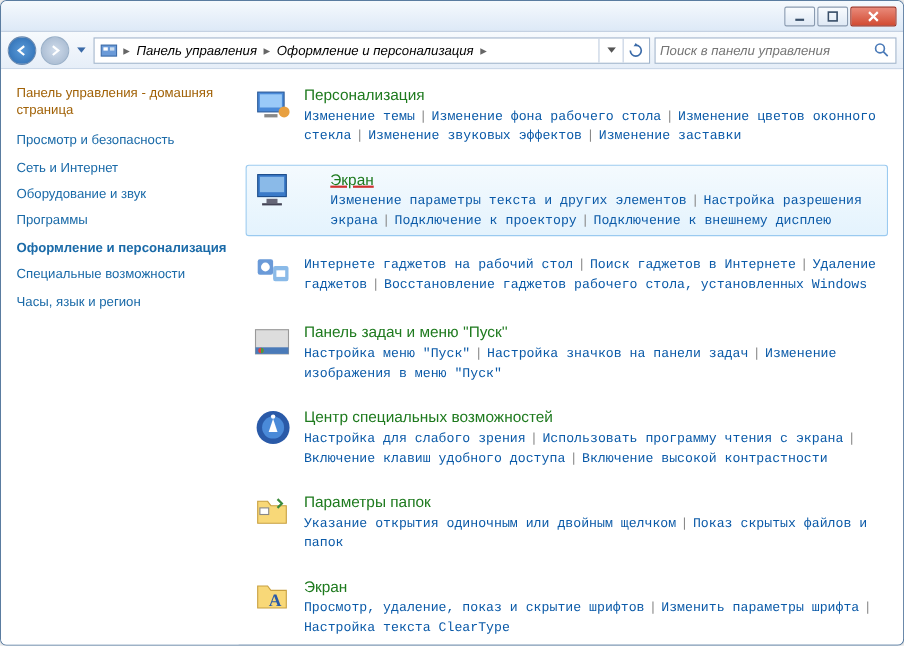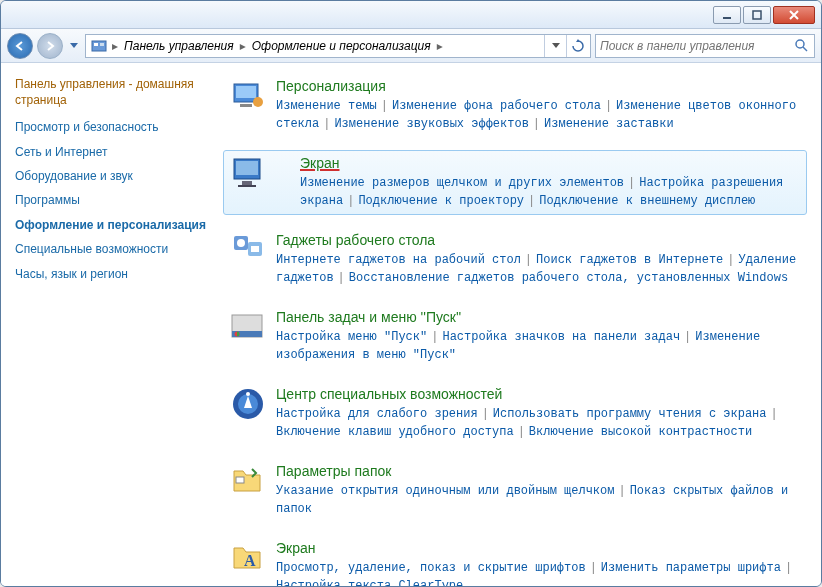--- a/index.html
+++ b/index.html
@@ -148,34 +148,33 @@
           <div class="cat-icon">
             <svg width="36" height="36">
               <rect x="4" y="4" width="26" height="20" fill="#3a7ac8" stroke="#1a4a88"></rect>
               <rect x="6" y="6" width="22" height="14" fill="#8abae8"></rect>
               <rect x="12" y="26" width="10" height="4" fill="#667"></rect>
               <rect x="8" y="30" width="18" height="2" fill="#445"></rect>
             </svg>
           </div>
           <div class="cat-body">
             <div class="cat-title underlined">Экран</div>
-            <div class="task-row"><span class="task-link">Изменение размеров щелчком и других элементов</span><span class="task-sep">|</span><span class="task-link">Настройка разрешения экрана</span><span class="task-sep">|</span><span class="task-link">Подключение к проектору</span><span class="task-sep">|</span><span class="task-link">Подключение к внешнему дисплею</span></div>
+            <div class="task-row"><span class="task-link">Изменение параметры текста и других элементов</span><span class="task-sep">|</span><span class="task-link">Настройка разрешения экрана</span><span class="task-sep">|</span><span class="task-link">Подключение к проектору</span><span class="task-sep">|</span><span class="task-link">Подключение к внешнему дисплею</span></div>
           </div>
         </div>
         <div class="category">
           <div class="cat-icon">
             <svg width="36" height="36">
               <rect x="4" y="4" width="14" height="14" fill="#6a9ad8" rx="2"></rect>
               <rect x="18" y="10" width="14" height="14" fill="#8abae8" rx="2"></rect>
               <circle cx="11" cy="11" r="4" fill="#fff"></circle>
               <rect x="21" y="14" width="8" height="6" fill="#fff"></rect>
             </svg>
           </div>
           <div class="cat-body">
-            <div class="cat-title">Гаджеты рабочего стола</div>
             <div class="task-row"><span class="task-link">Интернете гаджетов на рабочий стол</span><span class="task-sep">|</span><span class="task-link">Поиск гаджетов в Интернете</span><span class="task-sep">|</span><span class="task-link">Удаление гаджетов</span><span class="task-sep">|</span><span class="task-link">Восстановление гаджетов рабочего стола, установленных Windows</span></div>
           </div>
         </div>
         <div class="category">
           <div class="cat-icon">
             <svg width="36" height="36">
               <rect x="2" y="6" width="30" height="22" fill="#ddd" stroke="#999"></rect>
               <rect x="2" y="22" width="30" height="6" fill="#4a7ab8"></rect>
               <circle cx="7" cy="25" r="2.5" fill="#e04040"></circle>
               <circle cx="7" cy="25" r="2.5" fill="#40a040" clip-path="polygon(50% 0,100% 0,100% 100%,50% 100%)"></circle>

